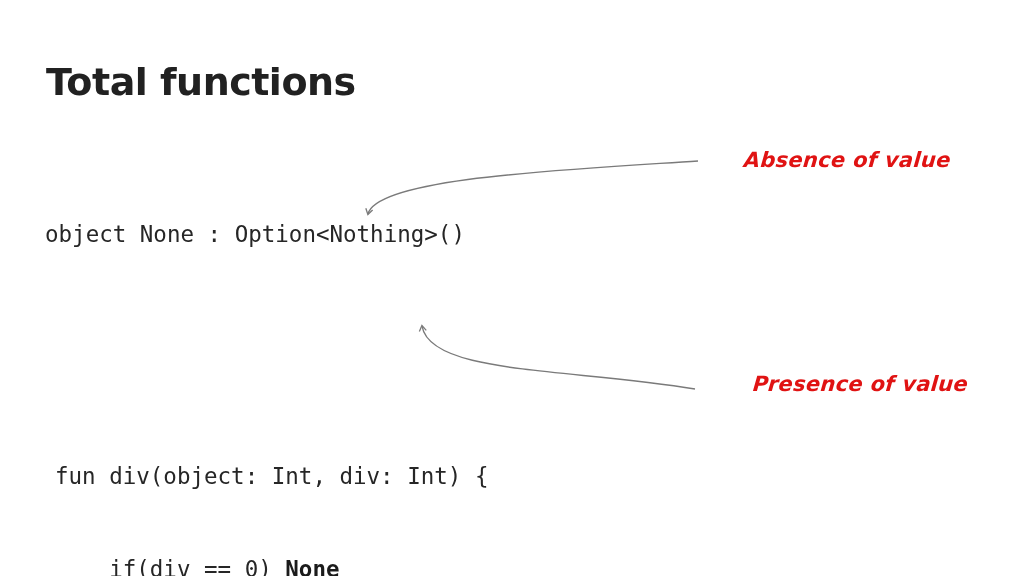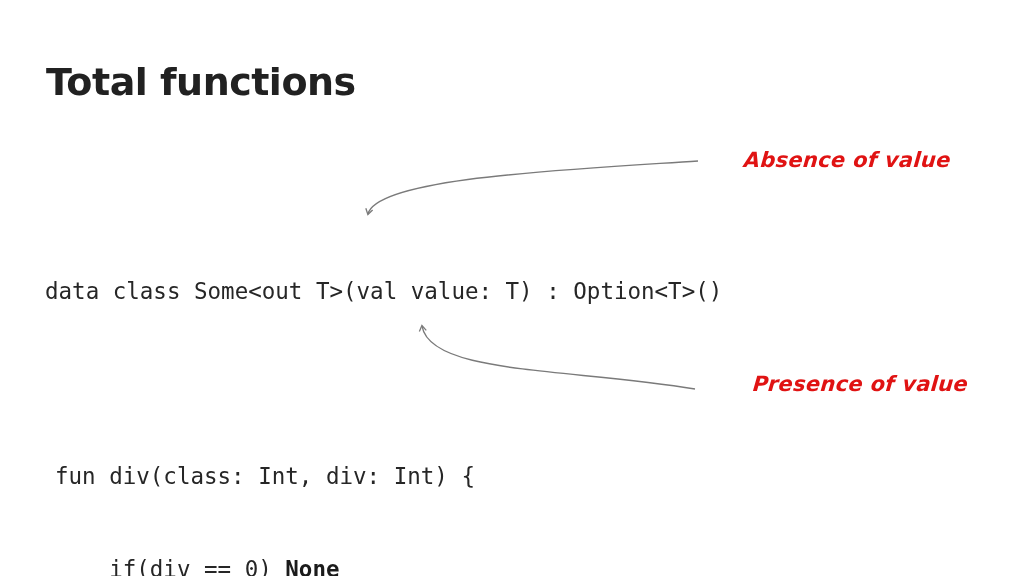--- a/index.html
+++ b/index.html
@@ -66,25 +66,25 @@
   }
 </style>
 </head>
 <body>
 
 <div class="stage">
 
   <div class="slide-title">Total functions</div>
 
 
+  <div class="code code-object">object None : Option&lt;Nothing&gt;()</div>
 
-  <div class="code code-data">data class Some&lt;out T&gt;(val value: T) : Option&lt;T&gt;()</div>
 
   <div class="code code-fun">
-    <div>fun div(class: Int, div: Int) {</div>
+    <div>fun div(object: Int, div: Int) {</div>
     <div><span>    if(div == 0) </span><span class="bold">None</span></div>
     
     
   </div>
 
   <div class="annotation annotation-absence">Absence of value</div>
 
   <div class="annotation annotation-presence">Presence of value</div>
 
   <svg class="arrow-layer" viewBox="0 0 1024 576" xmlns="http://www.w3.org/2000/svg">

